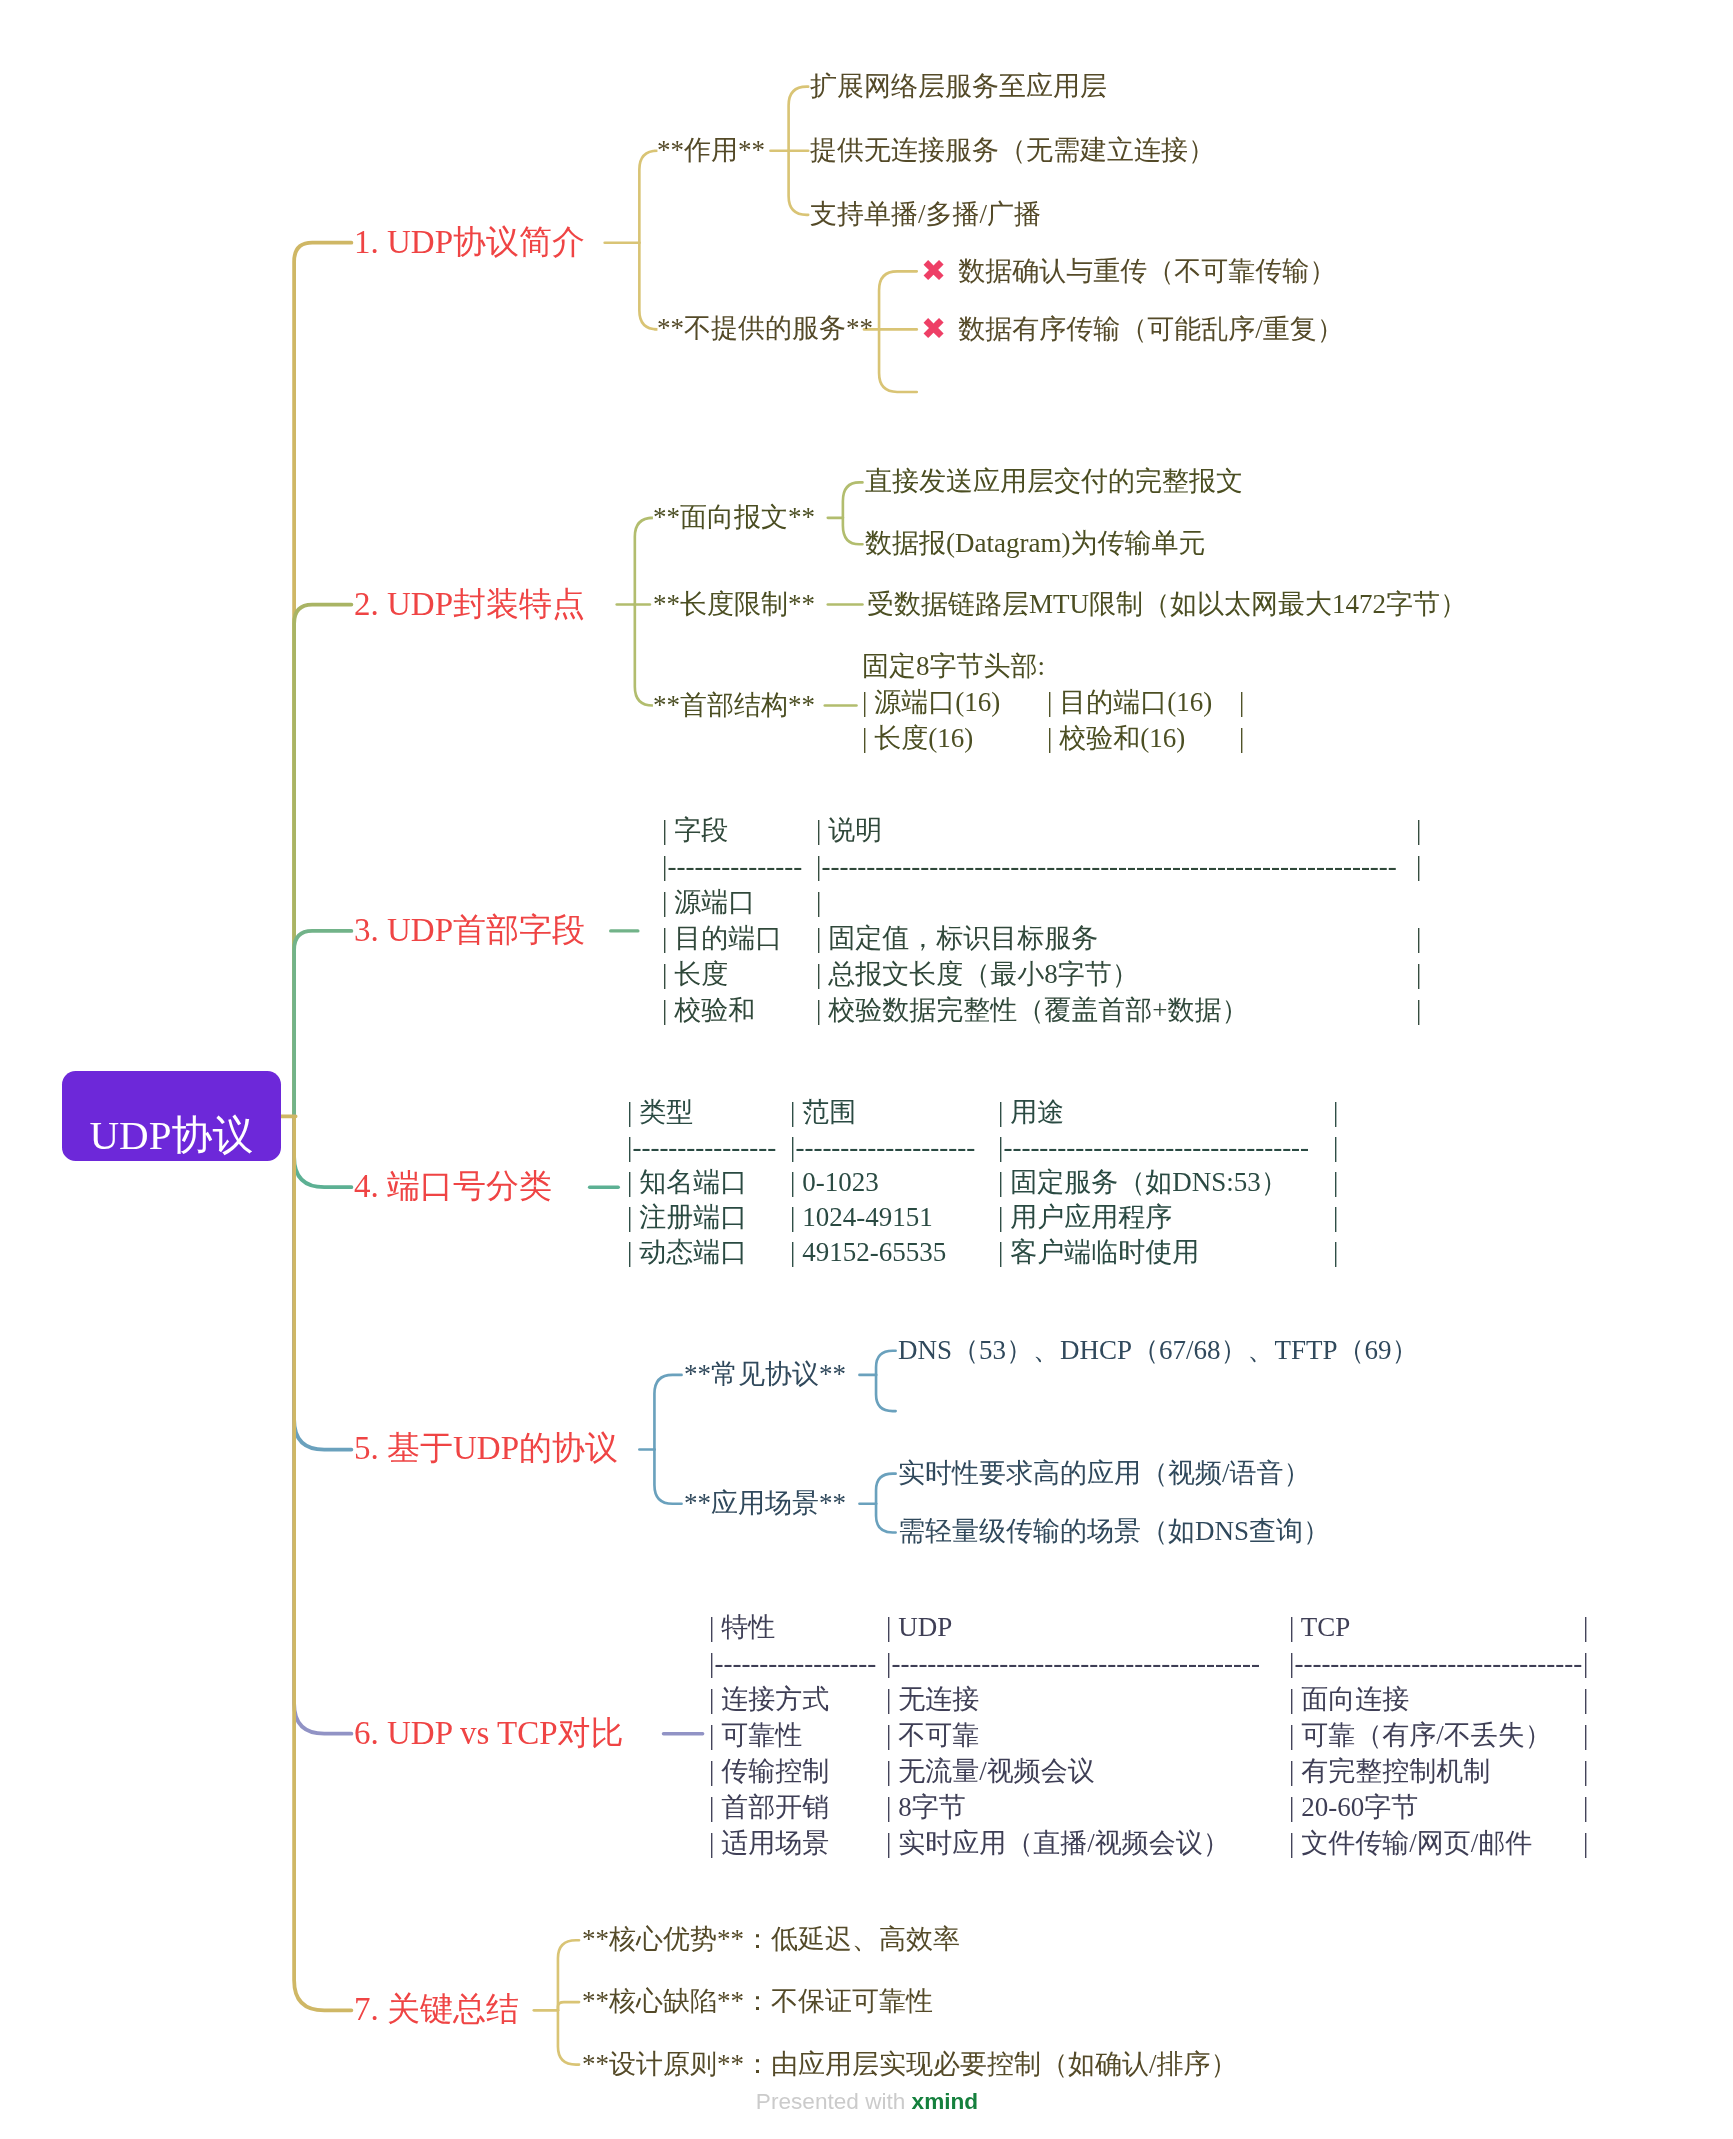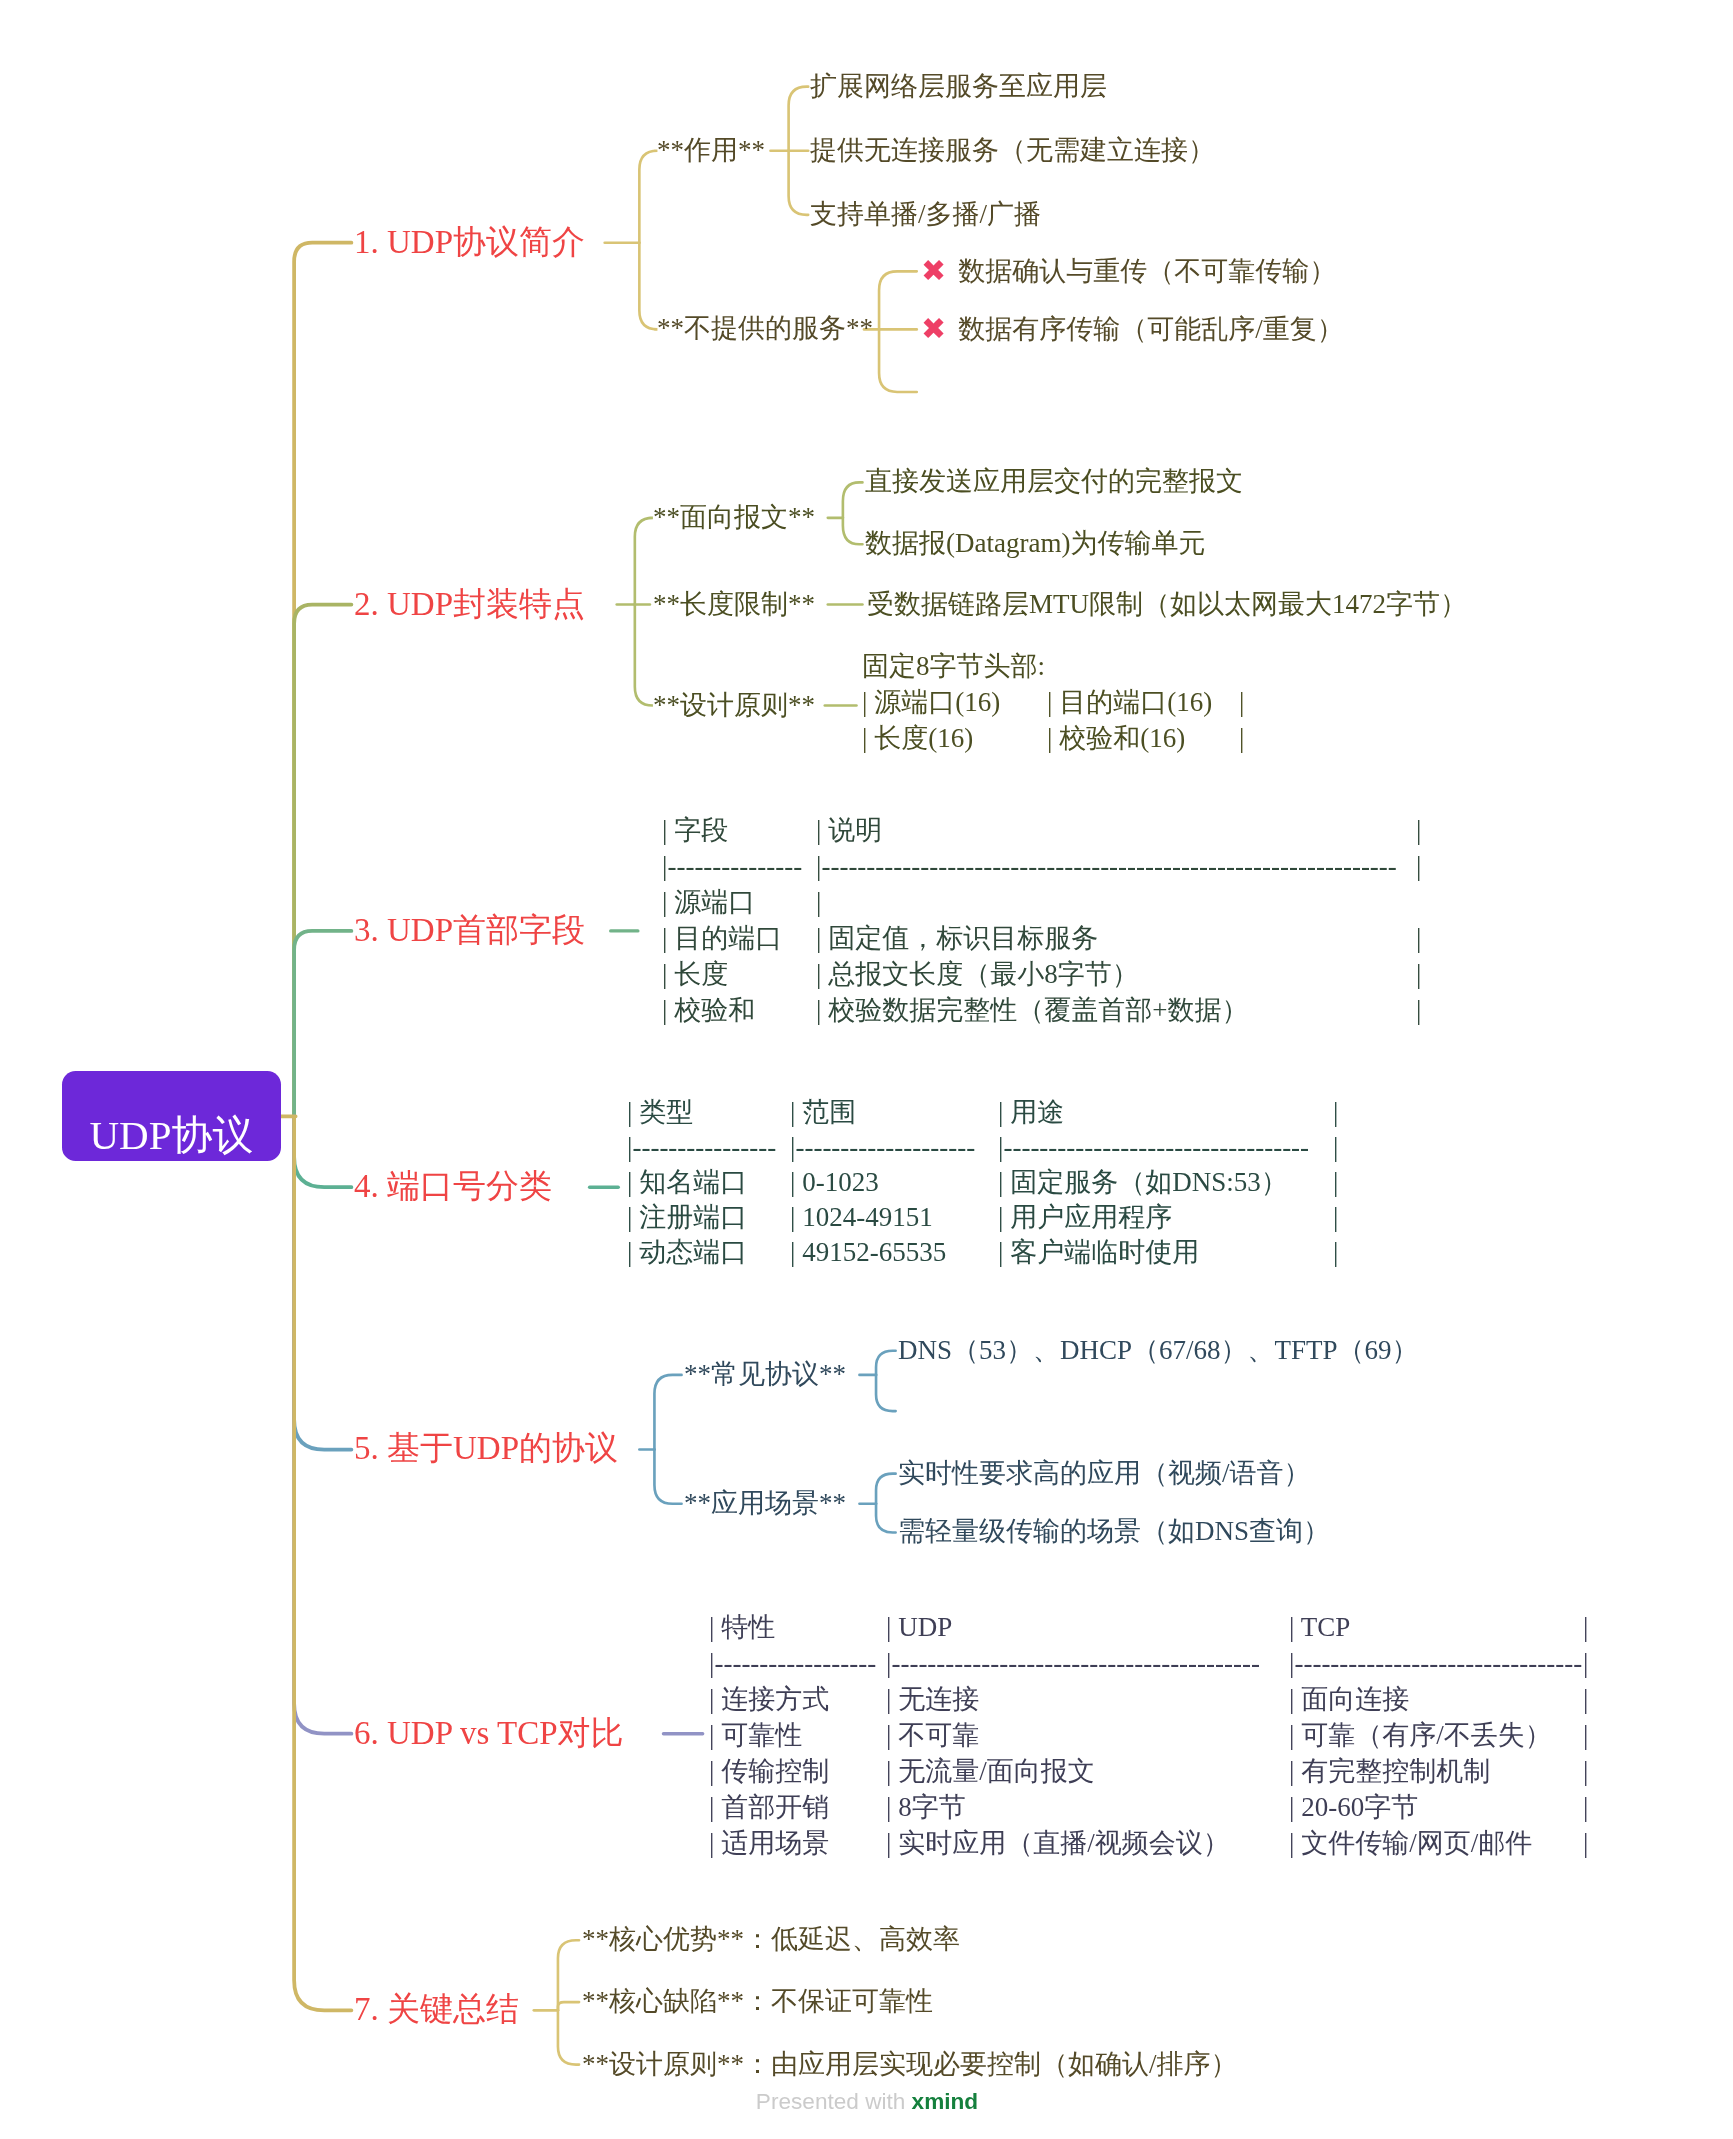--- a/index.html
+++ b/index.html
@@ -117,21 +117,21 @@
   <div class="node child c-b1" style="left:921px;top:329px;">
     <span class="xmark">✖</span><span>数据有序传输（可能乱序/重复）</span>
   </div>
 
   <div class="node btitle" style="left:354px;top:605px;">2. UDP封装特点</div>
   <div class="node child c-b2" style="left:653px;top:518px;">**面向报文**</div>
   <div class="node child c-b2" style="left:865px;top:482px;">直接发送应用层交付的完整报文</div>
   <div class="node child c-b2" style="left:865px;top:544px;">数据报(Datagram)为传输单元</div>
   <div class="node child c-b2" style="left:653px;top:605px;">**长度限制**</div>
   <div class="node child c-b2" style="left:867px;top:605px;">受数据链路层MTU限制（如以太网最大1472字节）</div>
-  <div class="node child c-b2" style="left:653px;top:706px;">**设计原则**</div>
+  <div class="node child c-b2" style="left:653px;top:706px;">**首部结构**</div>
   <div class="tbl c-b2" style="left:862px;top:648px;">
     <div class="hdrline">固定8字节头部:</div>
     <div class="t2m">
         <div class="trow"><span class="tc c0">| 源端口(16)</span><span class="tc c1">| 目的端口(16)</span><span class="tc c2">|</span></div>
         <div class="trow"><span class="tc c0">| 长度(16)</span><span class="tc c1">| 校验和(16)</span><span class="tc c2">|</span></div>
       </div>
   </div>
 
   <div class="node btitle" style="left:354px;top:931px;">3. UDP首部字段</div>
   <div class="tbl t3 c-b3" style="left:662px;top:812px;">
@@ -158,21 +158,21 @@
   <div class="node child c-b5" style="left:684px;top:1504px;">**应用场景**</div>
   <div class="node child c-b5" style="left:898px;top:1474px;">实时性要求高的应用（视频/语音）</div>
   <div class="node child c-b5" style="left:898px;top:1532px;">需轻量级传输的场景（如DNS查询）</div>
 
   <div class="node btitle" style="left:354px;top:1734px;">6. UDP vs TCP对比</div>
   <div class="tbl t6 c-b6" style="left:709px;top:1609px;">
       <div class="trow"><span class="tc c0">| 特性</span><span class="tc c1">| UDP</span><span class="tc c2">| TCP</span><span class="tc c3">|</span></div>
       <div class="trow"><span class="tc c0">|------------------</span><span class="tc c1">|-----------------------------------------</span><span class="tc c2">|--------------------------------</span><span class="tc c3">|</span></div>
       <div class="trow"><span class="tc c0">| 连接方式</span><span class="tc c1">| 无连接</span><span class="tc c2">| 面向连接</span><span class="tc c3">|</span></div>
       <div class="trow"><span class="tc c0">| 可靠性</span><span class="tc c1">| 不可靠</span><span class="tc c2">| 可靠（有序/不丢失）</span><span class="tc c3">|</span></div>
-      <div class="trow"><span class="tc c0">| 传输控制</span><span class="tc c1">| 无流量/面向报文</span><span class="tc c2">| 有完整控制机制</span><span class="tc c3">|</span></div>
+      <div class="trow"><span class="tc c0">| 传输控制</span><span class="tc c1">| 无流量/视频会议</span><span class="tc c2">| 有完整控制机制</span><span class="tc c3">|</span></div>
       <div class="trow"><span class="tc c0">| 首部开销</span><span class="tc c1">| 8字节</span><span class="tc c2">| 20-60字节</span><span class="tc c3">|</span></div>
       <div class="trow"><span class="tc c0">| 适用场景</span><span class="tc c1">| 实时应用（直播/视频会议）</span><span class="tc c2">| 文件传输/网页/邮件</span><span class="tc c3">|</span></div>
     </div>
 
   <div class="node btitle" style="left:354px;top:2010px;">7. 关键总结</div>
   <div class="node child c-b7" style="left:582px;top:1940px;">**核心优势**：低延迟、高效率</div>
   <div class="node child c-b7" style="left:582px;top:2002px;">**核心缺陷**：不保证可靠性</div>
   <div class="node child c-b7" style="left:582px;top:2065px;">**设计原则**：由应用层实现必要控制（如确认/排序）</div>
 
   <div class="watermark"><span>Presented with </span><b>xmind</b></div>

